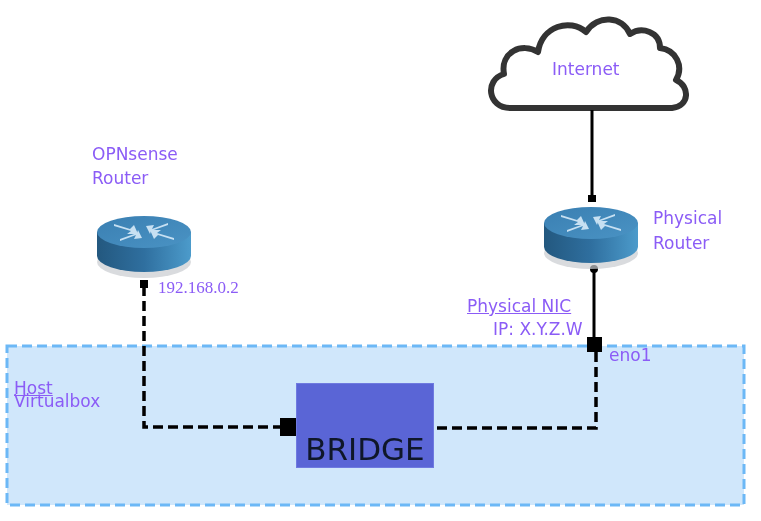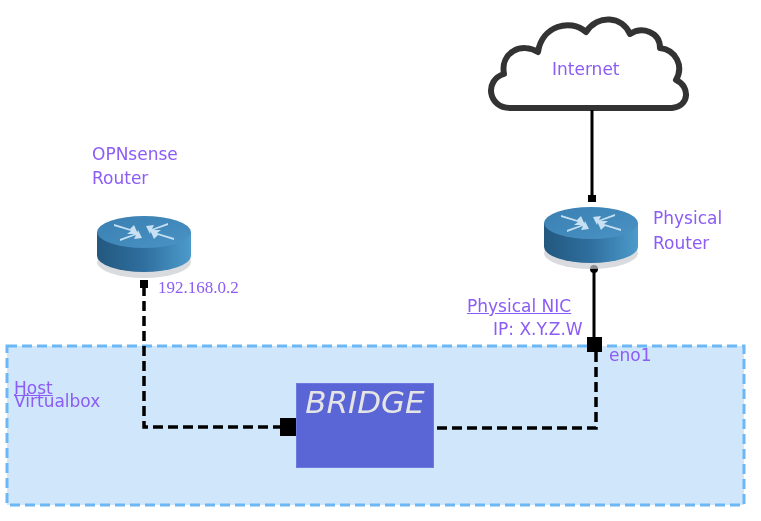--- a/index.html
+++ b/index.html
@@ -1,23 +1,23 @@
 <!DOCTYPE html>
 <html><head>
 <meta charset="utf-8">
 <style>
   html, body { margin: 0; padding: 0; background: #ffffff; }
   body { width: 761px; height: 521px; position: relative; overflow: hidden;
          font-family: "DejaVu Sans", sans-serif; color: #111; }
   svg.canvas { position: absolute; left: 0; top: 0; }
   .lbl { position: absolute; font-size: 17px; line-height: 22px; white-space: nowrap; color: #8b5cf6; }
   .bridge { position: absolute; left: 296px; top: 383px; width: 138px; height: 85px;
-            background: #5a65d6; color: #e5e5e5; font-size: 31px; display: flex;
-            align-items: flex-start; justify-content: center; box-sizing: border-box;
-            border: 1px solid #6f7ae0; font-style: italic; }
+            background: #5a65d6; color: #0f172a; font-size: 31px; display: flex;
+            align-items: flex-end; justify-content: center; box-sizing: border-box;
+            border: 1px solid #6f7ae0; }
 </style>
 </head>
 <body>
 
 <svg class="canvas" width="761" height="521" viewBox="0 0 761 521">
   <defs>
     <linearGradient id="rside" x1="0" x2="1" y1="0" y2="0">
       <stop offset="0" stop-color="#23587f"></stop>
       <stop offset="0.5" stop-color="#2f6f9f"></stop>
       <stop offset="1" stop-color="#4c9bcb"></stop>

